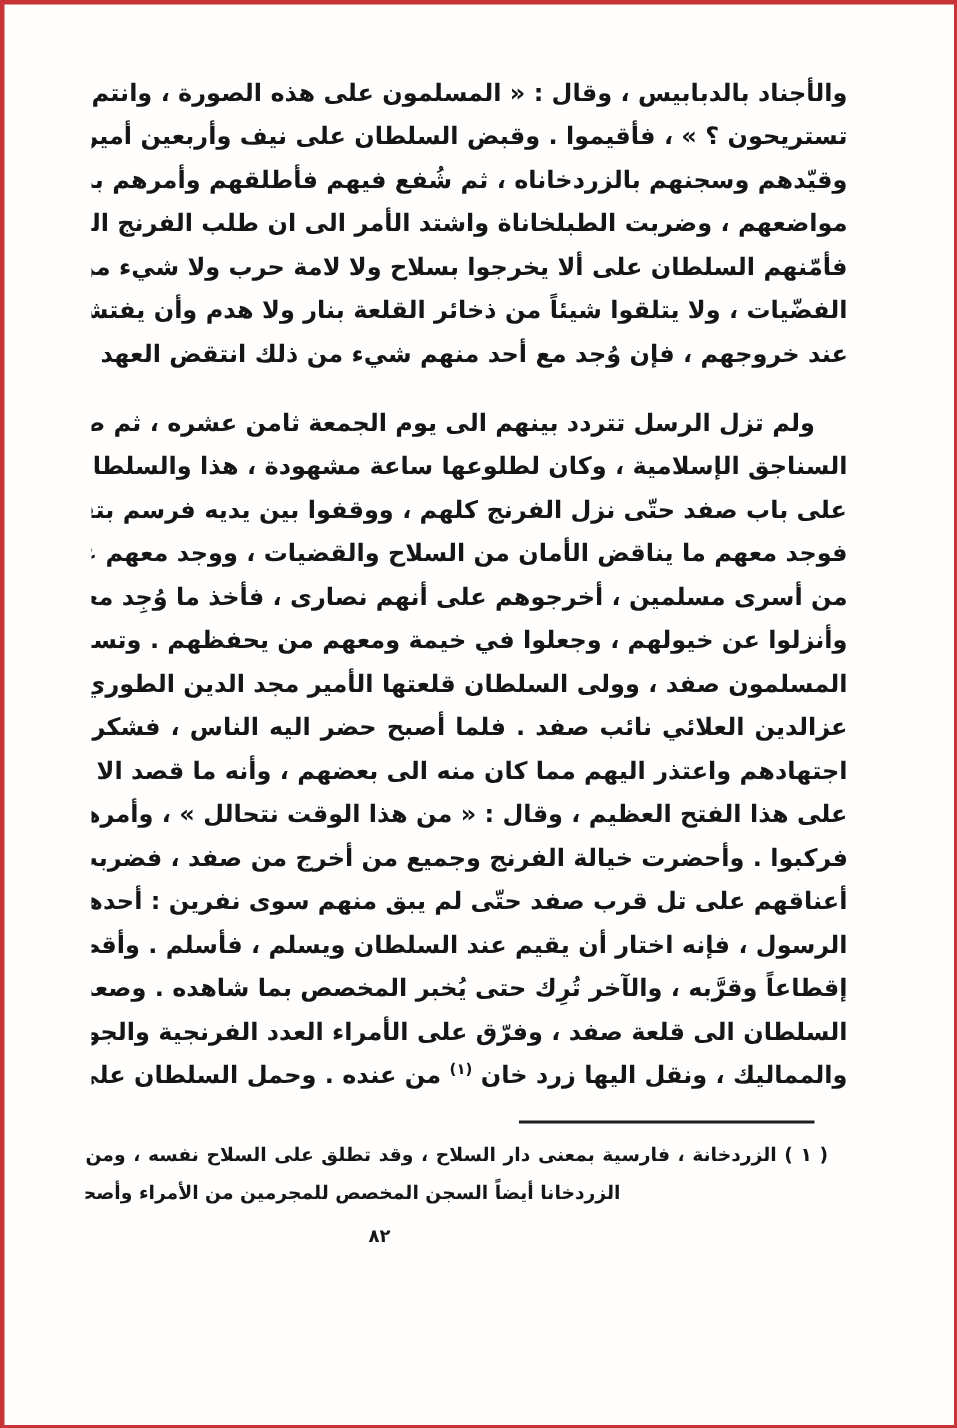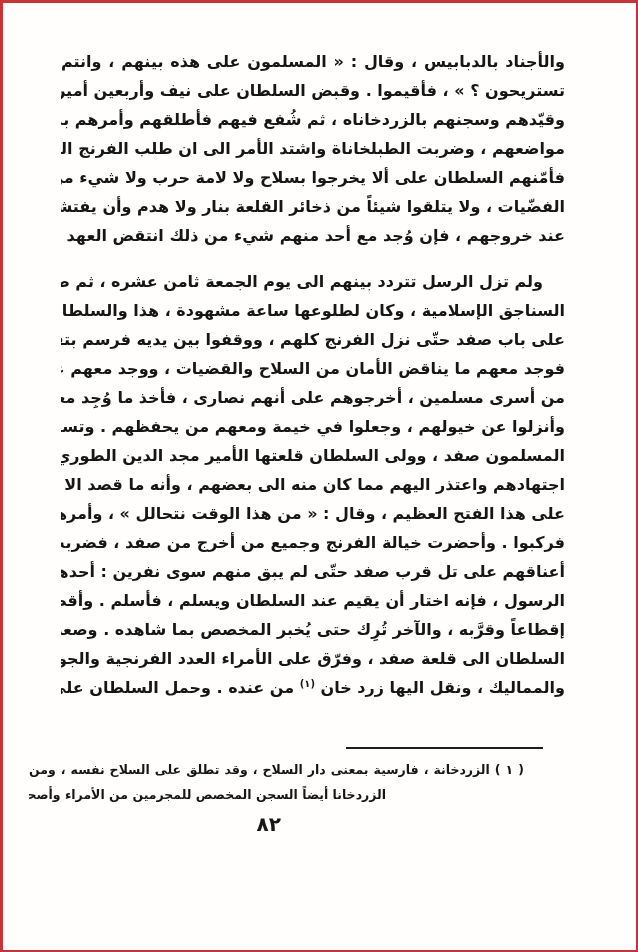--- a/index.html
+++ b/index.html
@@ -49,21 +49,21 @@
     position: absolute;
     top: 744px;
     right: 93px;
     width: 197px;
     height: 2px;
     background: #1d1d1d;
   }
   .footnote {
     position: absolute;
     top: 754px;
-    right: 112px;
+    right: 84px;
     width: 495px;
   }
   .fn-line {
     height: 25px;
     line-height: 25px;
     font-size: 12.5px;
     font-weight: bold;
     white-space: nowrap;
     overflow: hidden;
   }
@@ -75,48 +75,49 @@
     text-align: right;
     padding-right: 138px;
   }
   .page-number {
     position: absolute;
     top: 806px;
     left: 222px;
     width: 56px;
     height: 30px;
     line-height: 30px;
-    text-align: right;
-    font-size: 20px;
+    text-align: center;
+    font-size: 12px;
     font-weight: bold;
     letter-spacing: 2px;
   }
 </style>
 </head>
 <body>
 
 <div class="scan-page" style="border-color: rgb(201, 50, 54); background: rgb(255, 254, 253); color: rgb(22, 22, 22);">
   <div class="main-text">
       <div class="para">
-        <div class="line">والأجناد بالدبابيس ، وقال : « المسلمون على هذه بينهم ، وانتم</div>
+        <div class="line">والأجناد بالدبابيس ، وقال : « المسلمون على هذه الصورة ، وانتم</div>
         <div class="line">تستريحون ؟ » ، فأقيموا . وقبض السلطان على نيف وأربعين أميراً .</div>
         <div class="line">وقيّدهم وسجنهم بالزردخاناه ، ثم شُفع فيهم فأطلقهم وأمرهم بملازمة</div>
         <div class="line">مواضعهم ، وضربت الطبلخاناة واشتد الأمر الى ان طلب الفرنج الأمان</div>
         <div class="line">فأمّنهم السلطان على ألا يخرجوا بسلاح ولا لامة حرب ولا شيء من</div>
         <div class="line">الفضّيات ، ولا يتلقوا شيئاً من ذخائر القلعة بنار ولا هدم وأن يفتشوا</div>
         <div class="line">عند خروجهم ، فإن وُجد مع أحد منهم شيء من ذلك انتقض العهد .</div>
       </div>
       <div class="para indent">
         <div class="line">ولم تزل الرسل تتردد بينهم الى يوم الجمعة ثامن عشره ، ثم طلعت</div>
         <div class="line">السناجق الإسلامية ، وكان لطلوعها ساعة مشهودة ، هذا والسلطان راكب</div>
         <div class="line">على باب صفد حتّى نزل الفرنج كلهم ، ووقفوا بين يديه فرسم بتفتيشهم :</div>
         <div class="line">فوجد معهم ما يناقض الأمان من السلاح والقضيات ، ووجد معهم عدة</div>
         <div class="line">من أسرى مسلمين ، أخرجوهم على أنهم نصارى ، فأخذ ما وُجِد معهم</div>
         <div class="line">وأنزلوا عن خيولهم ، وجعلوا في خيمة ومعهم من يحفظهم . وتسلم</div>
         <div class="line">المسلمون صفد ، وولى السلطان قلعتها الأمير مجد الدين الطوري ، وجعل</div>
+        <div class="line">عزالدين العلائي نائب صفد . فلما أصبح حضر اليه الناس ، فشكر</div>
         <div class="line">اجتهادهم واعتذر اليهم مما كان منه الى بعضهم ، وأنه ما قصد الا حثهم</div>
         <div class="line">على هذا الفتح العظيم ، وقال : « من هذا الوقت نتحالل » ، وأمرهم</div>
         <div class="line">فركبوا . وأحضرت خيالة الفرنج وجميع من أخرج من صفد ، فضربت</div>
         <div class="line">أعناقهم على تل قرب صفد حتّى لم يبق منهم سوى نفرين : أحدهما ،</div>
         <div class="line">الرسول ، فإنه اختار أن يقيم عند السلطان ويسلم ، فأسلم . وأقطعه السلطان</div>
         <div class="line">إقطاعاً وقرَّبه ، والآخر تُرِك حتى يُخبر المخصص بما شاهده . وصعد</div>
         <div class="line">السلطان الى قلعة صفد ، وفرّق على الأمراء العدد الفرنجية والجواري</div>
         <div class="line">والمماليك ، ونقل اليها زرد خان <sup>(١)</sup> من عنده . وحمل السلطان على كتفه</div>
       </div>
     </div>

